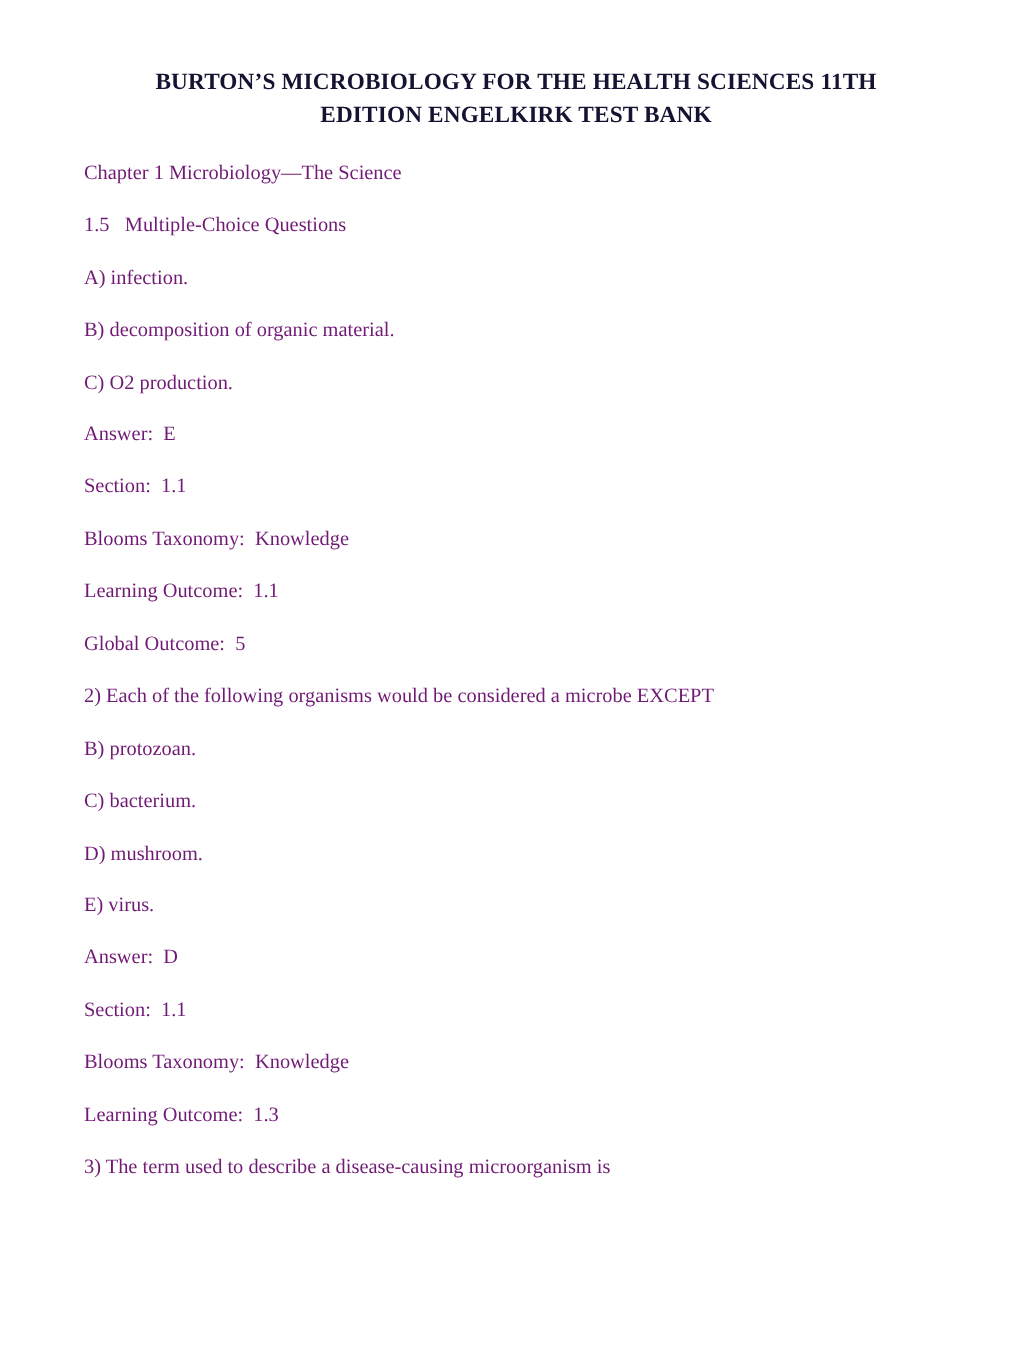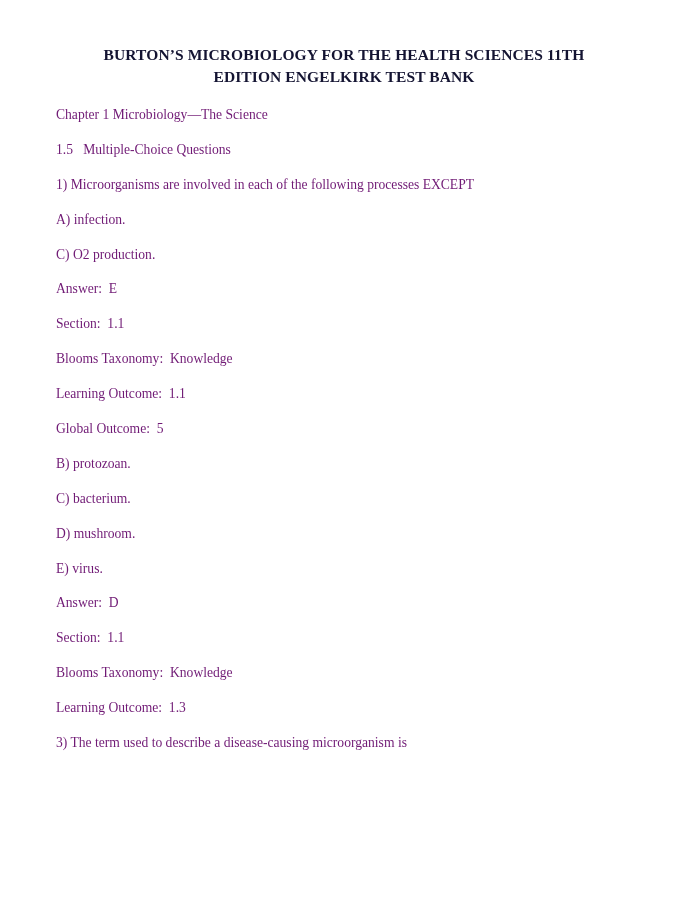--- a/index.html
+++ b/index.html
@@ -45,28 +45,29 @@
   }
 </style>
 </head>
 <body>
 
 <div class="page">
   <h1 class="doc-title">BURTON’S MICROBIOLOGY FOR THE HEALTH SCIENCES 11TH EDITION ENGELKIRK TEST BANK</h1>
   <div class="body-block">
     <p class="para">Chapter 1 Microbiology—The Science</p>
     <p class="para">1.5   Multiple-Choice Questions</p>
-    <p class="para">1) Microorganisms are involved in each of the following processes EXCEPT</p>
     <p class="para">A) infection.</p>
+    <p class="para">B) decomposition of organic material.</p>
     <p class="para">C) O2 production.</p>
     <p class="para">Answer:  E</p>
     <p class="para">Section:  1.1</p>
     <p class="para">Blooms Taxonomy:  Knowledge</p>
     <p class="para">Learning Outcome:  1.1</p>
     <p class="para">Global Outcome:  5</p>
+    <p class="para">2) Each of the following organisms would be considered a microbe EXCEPT</p>
     <p class="para">B) protozoan.</p>
     <p class="para">C) bacterium.</p>
     <p class="para">D) mushroom.</p>
     <p class="para">E) virus.</p>
     <p class="para">Answer:  D</p>
     <p class="para">Section:  1.1</p>
     <p class="para">Blooms Taxonomy:  Knowledge</p>
     <p class="para">Learning Outcome:  1.3</p>
     <p class="para">3) The term used to describe a disease-causing microorganism is</p>
 

